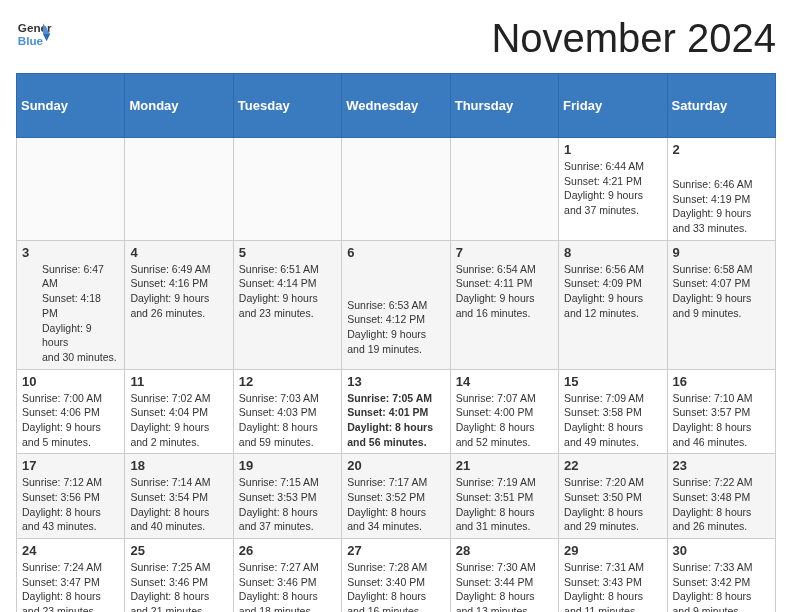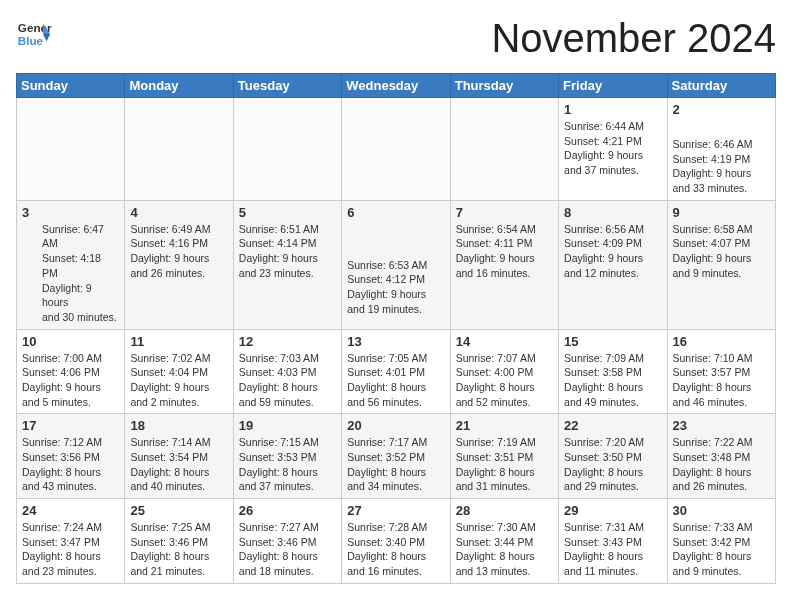--- a/index.html
+++ b/index.html
@@ -40,21 +40,21 @@
     table {
       width: 100%;
       border-collapse: collapse;
       table-layout: fixed;
     }
     thead tr th {
       background-color: #3a7abf;
       color: #fff;
       font-size: 13px;
       font-weight: bold;
-      padding: 4px 4px;
+      padding: 24px 4px;
       text-align: left;
       border: 1px solid #2a6aaf;
     }
     tbody tr td {
       vertical-align: top;
       border: 1px solid #ccc;
       padding: 4px 5px;
       height: 80px;
       font-size: 11px;
       color: #333;
@@ -196,21 +196,21 @@
         </td>
         <td>
           <div class="day-number">12</div>
           <div class="day-info" style="white-space: pre-line;">Sunrise: 7:03 AM
 Sunset: 4:03 PM
 Daylight: 8 hours
 and 59 minutes.</div>
         </td>
         <td>
           <div class="day-number">13</div>
-          <div class="day-info" style="white-space: pre-line;">Sunrise: 7:05 AM
+          <div class="day-info" style="white-space: pre-line; font-weight: bold;">Sunrise: 7:05 AM
 Sunset: 4:01 PM
 Daylight: 8 hours
 and 56 minutes.</div>
         </td>
         <td>
           <div class="day-number">14</div>
           <div class="day-info" style="white-space: pre-line;">Sunrise: 7:07 AM
 Sunset: 4:00 PM
 Daylight: 8 hours
 and 52 minutes.</div>

